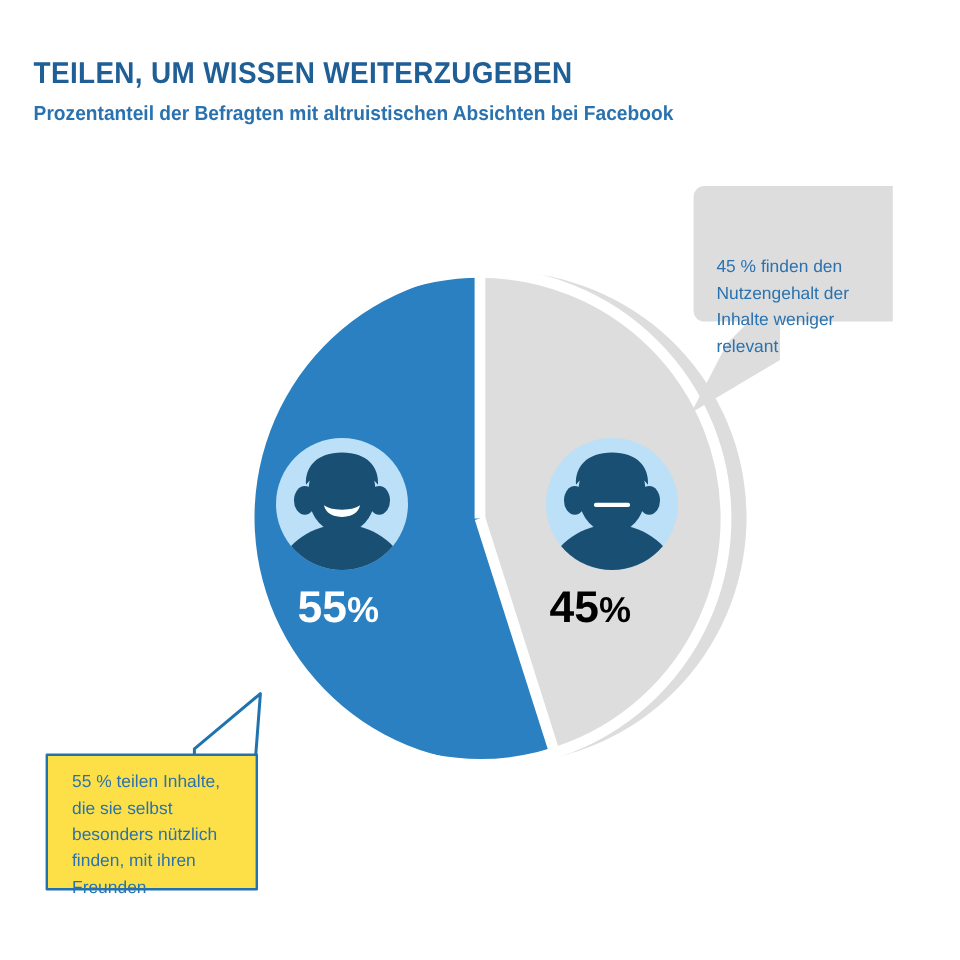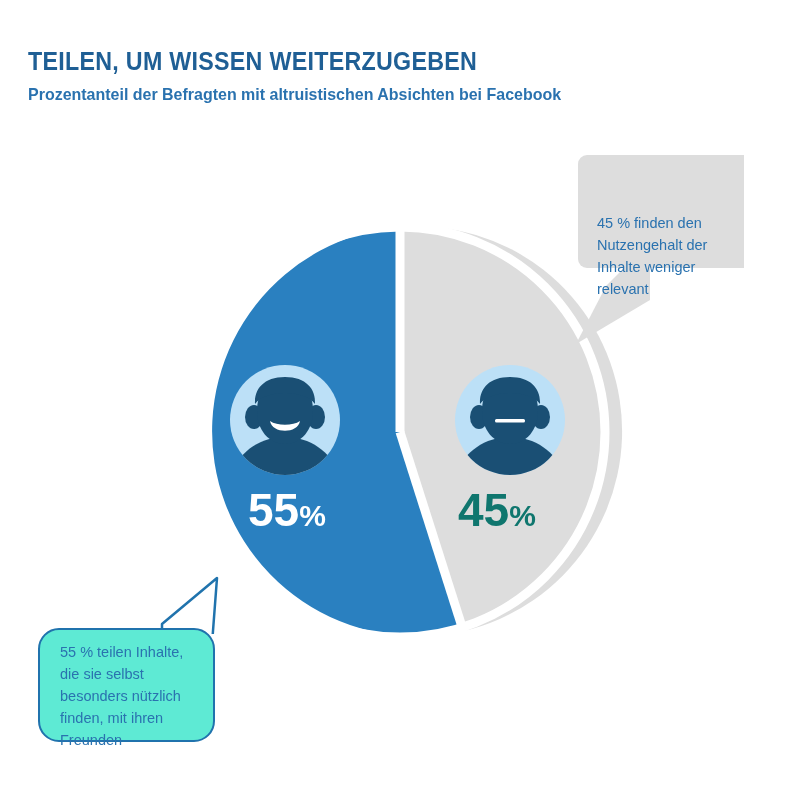--- a/index.html
+++ b/index.html
@@ -60,32 +60,32 @@
   #pie-wrap svg { display: block; }
 
   
   .pct-label {
     position: absolute;
     font-family: "Liberation Sans", sans-serif;
     font-weight: bold;
     white-space: nowrap;
     line-height: 1;
   }
-  .pct-num { font-size: 46px; margin-top: 35px; }
+  .pct-num { font-size: 37px; margin-top: 35px; }
   .pct-sign { font-size: 30px; }
 
   #pct-left {
     left: 248px;
     top: 487px;
     color: #ffffff;
   }
   #pct-right {
     left: 458px;
     top: 487px;
-    color: #0f766e;
+    color: #000000;
   }
 
   
   .callout-text {
     font-family: "Liberation Sans", sans-serif;
     font-size: 14.5px;
     line-height: 1.52;
     color: #2a72af;
     white-space: pre-line;
   }
@@ -114,23 +114,23 @@
     width: 90px;
     height: 86px;
   }
 
   #callout-blue {
     position: absolute;
     left: 38px;
     top: 628px;
     width: 177px;
     height: 114px;
-    background: #5eead4;
+    background: #fde047;
     border: 2.5px solid #2073ad;
-    border-radius: 21px;
+    border-radius: 1px;
     box-sizing: border-box;
     padding-left: 16px;
   }
   #callout-blue .callout-text {
     position: absolute;
     left: 20px;
     top: 11px;
     width: 150px;
   }
   #callout-blue-tail {

